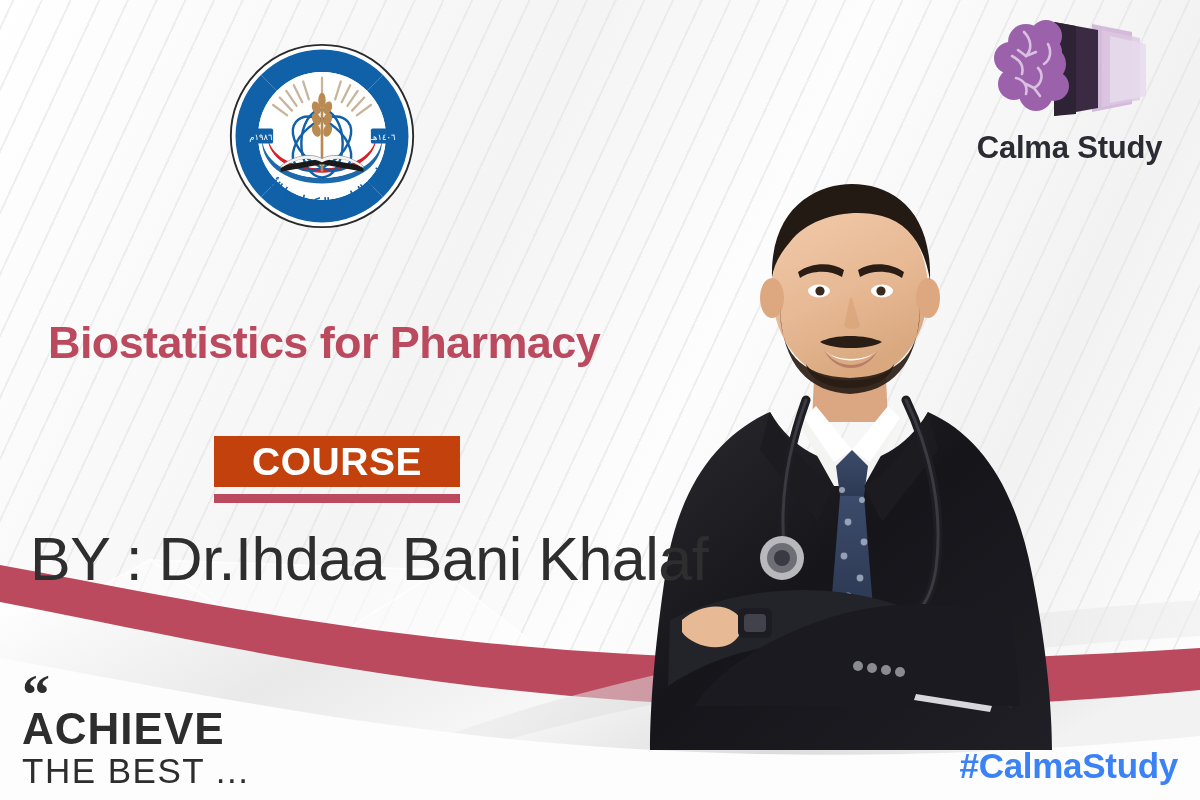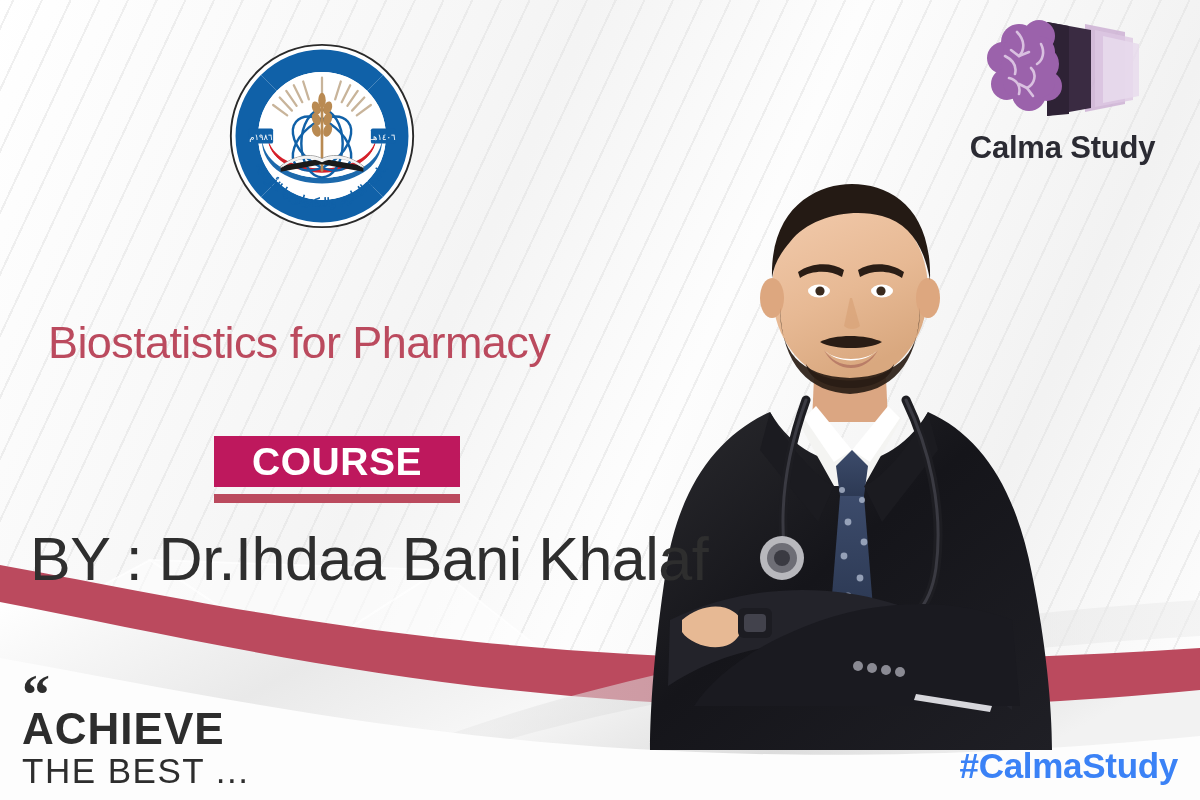--- a/index.html
+++ b/index.html
@@ -61,21 +61,21 @@
     position: absolute;
     left: 228px;
     top: 42px;
     width: 188px;
     height: 188px;
   }
 
   
   .calma-logo {
     position: absolute;
-    right: 25px;
+    right: 18px;
     top: 8px;
     width: 225px;
     height: 175px;
     display: flex;
     flex-direction: column;
     align-items: center;
   }
   .calma-mark { width: 180px; height: 120px; }
   .calma-word {
     font-size: 31px;
@@ -88,36 +88,36 @@
 
   
   .headline {
     position: absolute;
     left: 48px;
     top: 318px;
     width: 760px;
   }
   .title-line {
     color: #bb4a5e;
-    font-weight: normal;
+    font-weight: bold;
     font-size: 45px;
     line-height: 50px;
     letter-spacing: -0.6px;
     white-space: nowrap;
   }
 
   
   .course-wrap {
     position: absolute;
     left: 214px;
     top: 436px;
     width: 246px;
   }
   .course-badge {
-    background: #be185d;
+    background: #c2410c;
     color: #ffffff;
     font-weight: bold;
     font-size: 39px;
     line-height: 51px;
     letter-spacing: 0.5px;
     text-align: center;
     padding: 0 8px;
   }
   .course-underline {
     margin-top: 7px;

